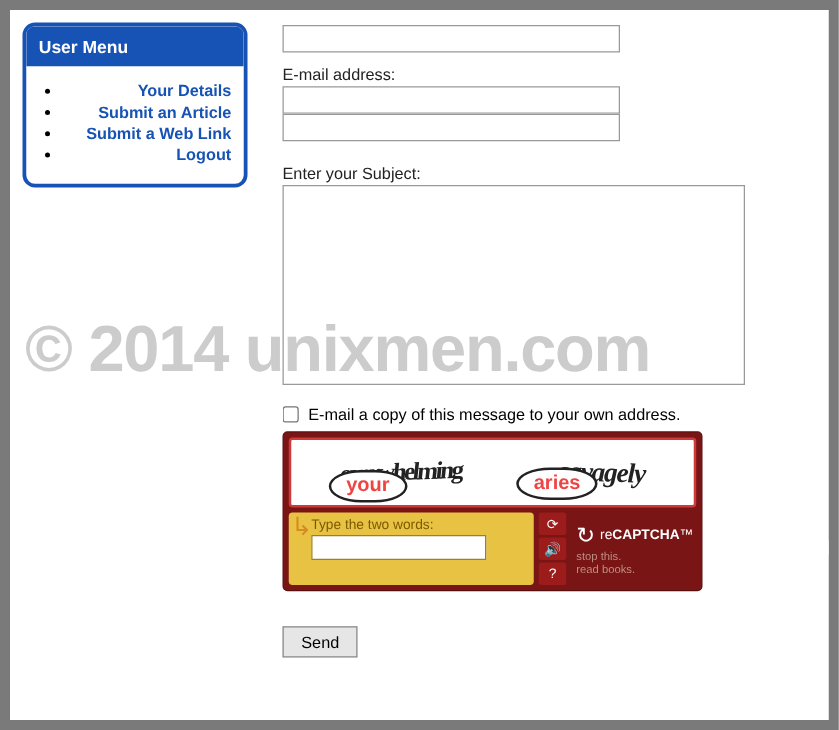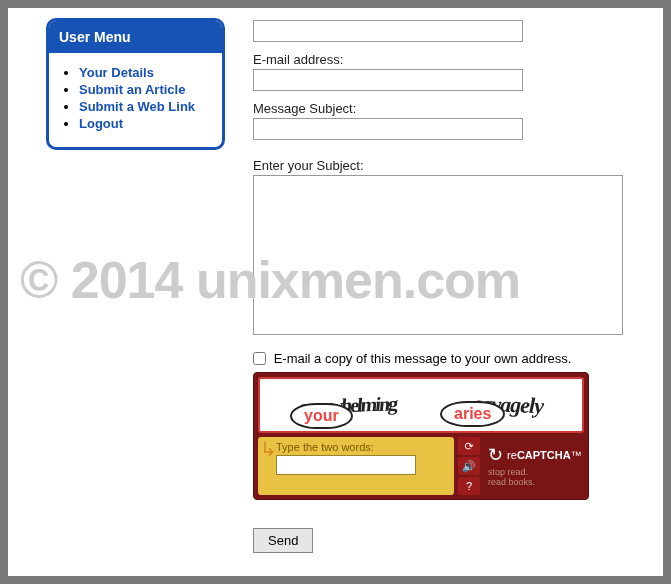--- a/index.html
+++ b/index.html
@@ -1,22 +1,22 @@
 <!DOCTYPE html>
 <html><head>
 <meta charset="utf-8">
 <style>
 * { box-sizing: border-box; margin: 0; padding: 0; }
 body { font-family: Arial, sans-serif; font-size: 13px; background: #7a7a7a; width: 671px; height: 584px; overflow: hidden; position: relative; }
-.page-wrap { background: #fff; position: absolute; top: 8px; left: 8px; right: 8px; bottom: 8px; display: flex; padding-left: 28px; }
+.page-wrap { background: #fff; position: absolute; top: 8px; left: 8px; right: 8px; bottom: 8px; display: flex; }
 .sidebar { width: 200px; padding: 10px; }
 .user-menu-box { border: 3px solid #1752b5; border-radius: 10px; overflow: hidden; }
 .user-menu-header { background: #1752b5; color: #fff; font-weight: bold; padding: 8px 10px; font-size: 14px; }
 .user-menu-list { list-style: disc; padding: 10px 10px 14px 30px; }
-.user-menu-list li { margin: 2px 0; }
+.user-menu-list li { margin: 2px 0; text-align: right; }
 .user-menu-list a { color: #1752b5; font-weight: bold; text-decoration: none; font-size: 13px; }
 .main { flex: 1; padding: 12px 40px 12px 18px; position: relative; }
 .field-label { display: block; margin-top: 10px; margin-bottom: 2px; color: #222; }
 .text-input { width: 270px; height: 22px; border: 1px solid #999; padding: 2px 4px; font-family: inherit; }
 .msg-area { width: 370px; height: 160px; border: 1px solid #999; padding: 4px; font-family: inherit; resize: none; }
 .copy-row { margin-top: 12px; }
 .copy-row input { vertical-align: middle; margin-right: 4px; }
 .copy-row label { vertical-align: middle; }
 .captcha-box { margin-top: 6px; width: 336px; background: #7a1515; border: 1px solid #5a0f0f; border-radius: 4px; padding: 4px; }
 .captcha-image { background: #fff; border: 2px solid #cc3a3a; border-radius: 3px; height: 56px; position: relative; overflow: hidden; display: flex; align-items: center; justify-content: space-around; }
@@ -64,21 +64,20 @@
       </ul>
     </div>
   </div>
 
   <div class="main">
     <input type="text" class="text-input" value="" style="">
 
     <label class="field-label">E-mail address:</label>
     <input type="text" class="text-input" value="" style="">
 
-    <label class="field-label">Message Subject:</label>
     <input type="text" class="text-input" value="" style="">
 
     <label class="field-label" style="margin-top:18px">Enter your Subject:</label>
     <textarea class="msg-area" style=""></textarea>
 
     <div class="copy-row">
       <input type="checkbox" id="cp" style="">
       <label for="cp">E-mail a copy of this message to your own address.</label>
     </div>
 
@@ -105,21 +104,21 @@
           <div class="cbtn">
               <span>?</span>
             </div>
         </div>
         <div class="captcha-logo">
           <div class="lg-top">
             <span class="rc-icon">↻</span>
             <span class="brand"><span>re</span><b>CAPTCHA</b><span>™</span></span>
           </div>
           <div class="tag">
-            <div>stop read.</div>
+            <div>stop this.</div>
             <div>read books.</div>
           </div>
         </div>
       </div>
     </div>
 
     <button class="send-btn">Send</button>
   </div>
 
 </div>

